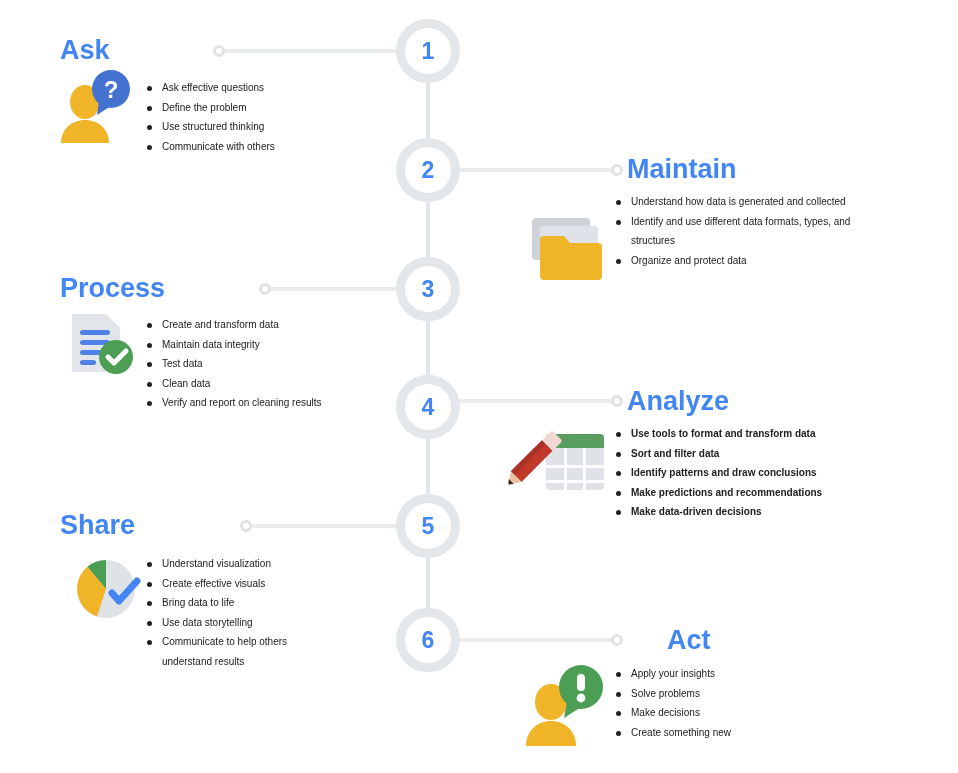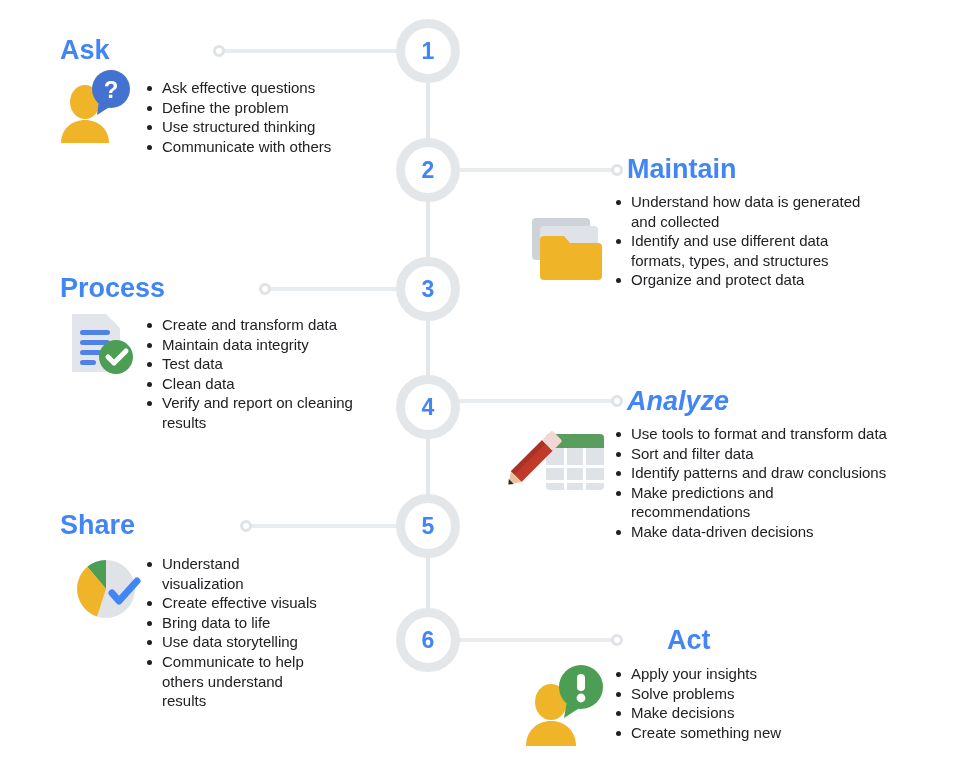--- a/index.html
+++ b/index.html
@@ -47,21 +47,21 @@
     color:#4285f4;font-size:27px;font-weight:bold;line-height:1;
     white-space:nowrap;
   }
   .step.left .heading{text-align:left;}
   .bullets{
     position:absolute;
     margin:0;padding:0;list-style:none;
   }
   .bullets li{
     position:relative;
-    color:#202124;font-size:15px;line-height:19.6px;
+    color:#202124;font-size:10px;line-height:19.6px;
     padding-left:17px;
     margin:0;
   }
   .bullets li::before{
     content:"";position:absolute;left:2px;top:8px;
     width:5px;height:5px;border-radius:50%;background:#202124;
   }
   .icon{position:absolute;}
 
   
@@ -155,41 +155,41 @@
   </div>
 
   <div class="node" style="left:396px;top:375px;">
     <span>4</span>
   </div>
   <div class="connector" style="left:459px;top:395px;width:165px;">
     <div class="bar" style="left:0;width:155px;"></div>
     <div class="dot" style="left:152px;"></div>
   </div>
   <div class="step right">
-    <div class="heading" style="left:627px;top:388px;font-style:italic;">Analyze</div>
+    <div class="heading" style="left:627px;top:388px;">Analyze</div>
     <div class="icon" style="left:512px;top:424px;">
       <svg width="100" height="78" viewBox="0 0 100 78" aria-hidden="true">
 
         <rect x="34" y="10" width="58" height="56" rx="4" fill="#DFE3E7"></rect>
         <path d="M34 14a4 4 0 0 1 4-4h50a4 4 0 0 1 4 4v10H34z" fill="#5A9E5F"></path>
         <rect x="52" y="24" width="3" height="42" fill="#ffffff"></rect>
         <rect x="71" y="24" width="3" height="42" fill="#ffffff"></rect>
         <rect x="34" y="41" width="58" height="3" fill="#ffffff"></rect>
         <rect x="34" y="56" width="58" height="3" fill="#ffffff"></rect>
 
         <g transform="rotate(45 30 36)">
           <rect x="16" y="22" width="15" height="44" fill="#C0392B"></rect>
           <rect x="16" y="22" width="5" height="44" fill="#A93226"></rect>
           <rect x="16" y="8" width="15" height="14" rx="2" fill="#F2D7D5"></rect>
           <path d="M16 66h15l-7.5 11z" fill="#E8C39E"></path>
           <path d="M20 73l3.5 4 3.5-4z" fill="#2b2b2b"></path>
         </g>
       </svg>
     </div>
-    <ul class="bullets" style="left:614px;top:424px;width:278px;">
+    <ul class="bullets" style="left:614px;top:424px;width:278px;font-weight:bold;">
       <li>Use tools to format and transform data</li>
       <li>Sort and filter data</li>
       <li>Identify patterns and draw conclusions</li>
       <li>Make predictions and recommendations</li>
       <li>Make data-driven decisions</li>
     </ul>
   </div>
 
   <div class="node" style="left:396px;top:494px;">
     <span>5</span>

